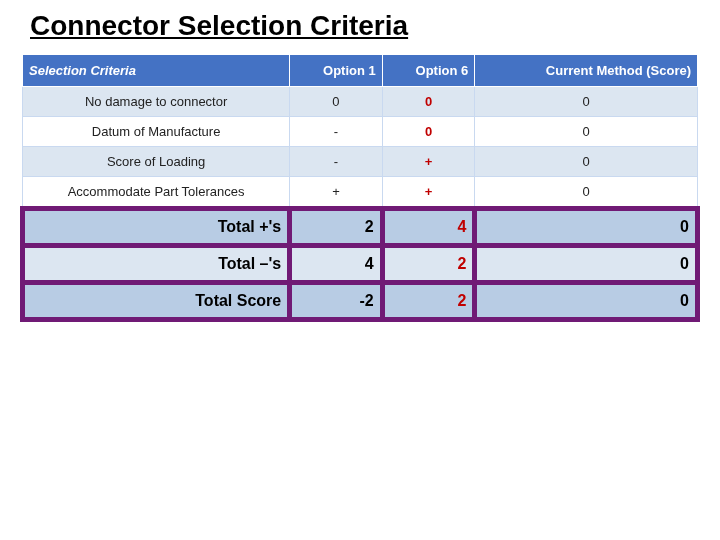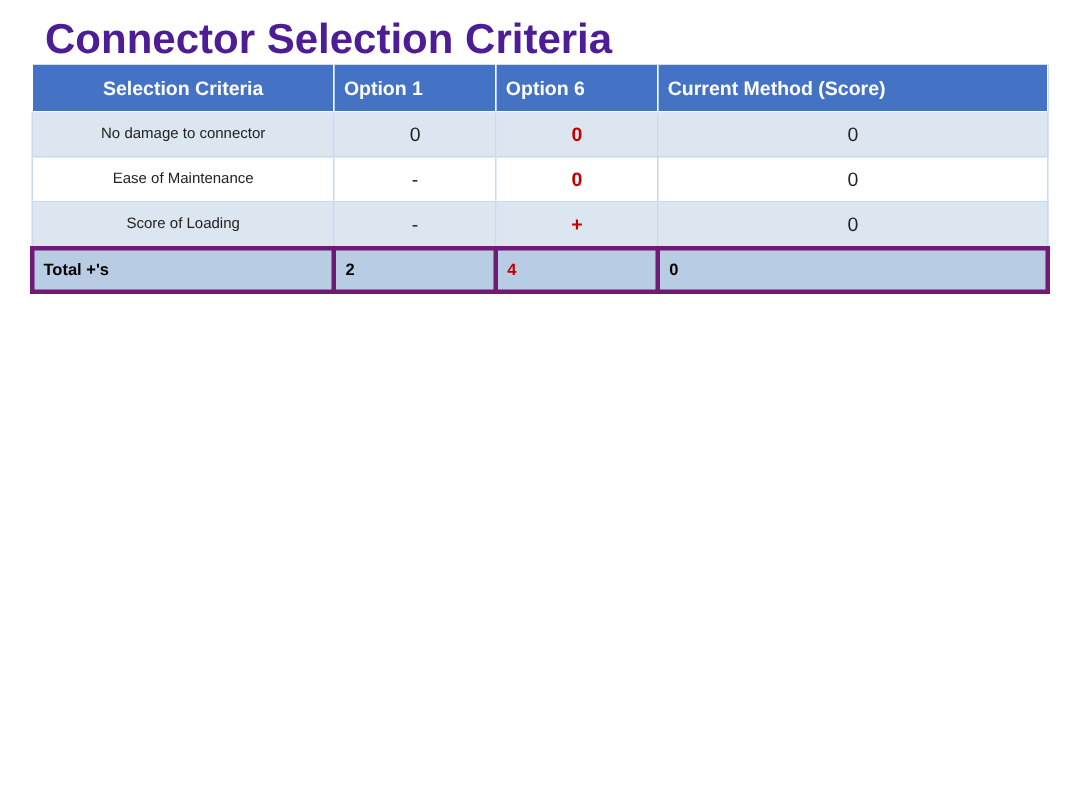--- a/index.html
+++ b/index.html
@@ -11,72 +11,74 @@
       overflow: hidden;
       display: flex;
       flex-direction: column;
       align-items: center;
       justify-content: flex-start;
       padding: 10px 20px;
     }
     h1 {
       font-size: 28px;
       font-weight: bold;
-      color: #4c1d95;
-      margin-bottom: 0;
+      color: #000000;
+      margin-bottom: 12px;
       align-self: flex-start;
       padding-left: 10px;
+      text-decoration: underline;
     }
     table {
       width: 100%;
       border-collapse: collapse;
       font-size: 13px;
     }
     thead tr {
       background: #4472c4;
       color: #fff;
     }
     thead th {
       padding: 8px 6px;
-      text-align: left;
+      text-align: right;
       font-weight: bold;
       font-size: 13px;
       border: 1px solid #fff;
     }
     thead th:first-child {
-      text-align: center;
+      text-align: left;
+      font-style: italic;
     }
     tbody tr:nth-child(odd) {
       background: #dce6f1;
     }
     tbody tr:nth-child(even) {
       background: #fff;
     }
     tbody td {
       padding: 7px 6px;
       text-align: center;
       border: 1px solid #c9d9f0;
       color: #222;
       font-size: 13px;
     }
     tbody td:first-child {
       text-align: center;
-      font-size: 10px;
+      font-size: 13px;
     }
     tfoot tr:nth-child(odd) td {
       background: #b8cce4;
     }
     tfoot tr:nth-child(even) td {
       background: #dce6f1;
     }
     tfoot td {
       padding: 7px 6px;
-      text-align: left;
-      border: 3px solid #701a75;
-      font-size: 11px;
+      text-align: right;
+      border: 5px solid #701a75;
+      font-size: 16px;
       font-weight: bold;
     }
   </style>
 </head>
 <body>
 
 <h1>Connector Selection Criteria</h1>
 
 <table>
   <thead>
@@ -88,33 +90,51 @@
     </tr>
   </thead>
   <tbody id="table-body">
   <tr>
         <td>No damage to connector</td>
         <td>0</td>
         <td style="color: rgb(192, 0, 0); font-weight: bold;">0</td>
         <td>0</td>
       </tr>
       <tr>
-        <td>Ease of Maintenance</td>
+        <td>Datum of Manufacture</td>
         <td>-</td>
         <td style="color: rgb(192, 0, 0); font-weight: bold;">0</td>
         <td>0</td>
       </tr>
       <tr>
         <td>Score of Loading</td>
         <td>-</td>
+        <td style="color: rgb(192, 0, 0); font-weight: bold;">+</td>
+        <td>0</td>
+      </tr>
+      <tr>
+        <td>Accommodate Part Tolerances</td>
+        <td>+</td>
         <td style="color: rgb(192, 0, 0); font-weight: bold;">+</td>
         <td>0</td>
       </tr>
     </tbody>
   <tfoot id="table-footer">
   <tr>
         <td>Total +'s</td>
         <td>2</td>
         <td style="color: rgb(192, 0, 0); font-weight: bold;">4</td>
         <td>0</td>
       </tr>
+      <tr>
+        <td>Total –'s</td>
+        <td>4</td>
+        <td style="color: rgb(192, 0, 0); font-weight: bold;">2</td>
+        <td>0</td>
+      </tr>
+      <tr>
+        <td>Total Score</td>
+        <td>-2</td>
+        <td style="color: rgb(192, 0, 0); font-weight: bold;">2</td>
+        <td>0</td>
+      </tr>
     </tfoot>
 </table>
 
 </body></html>

